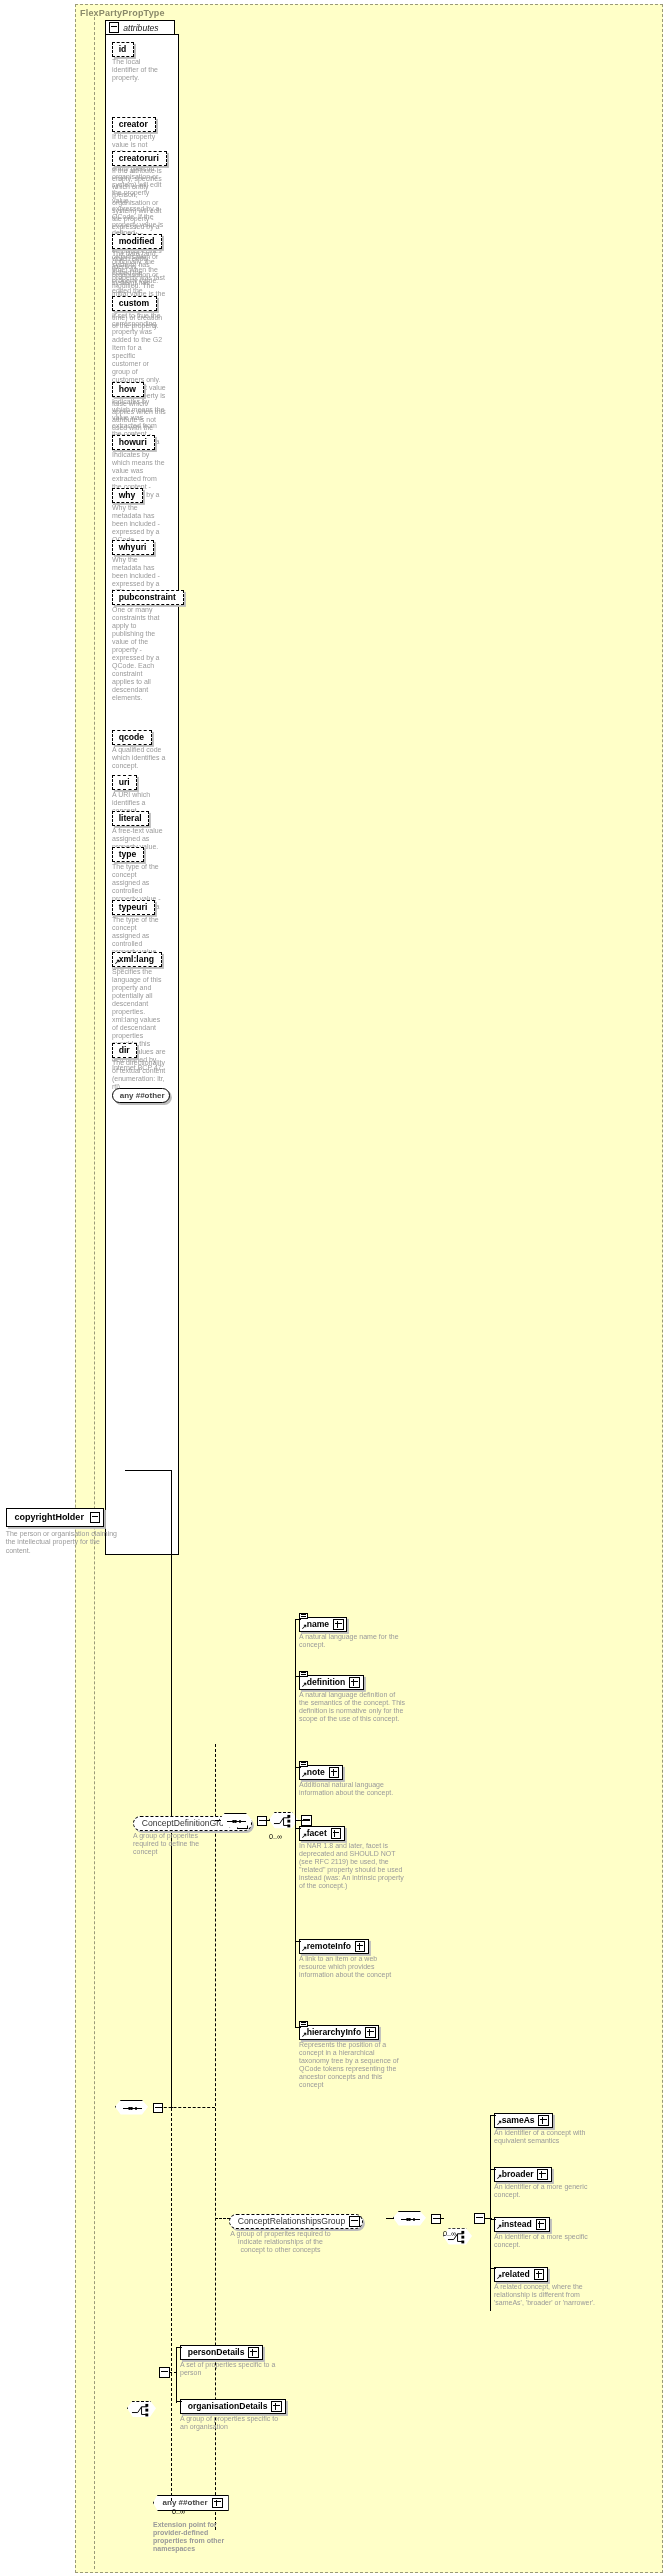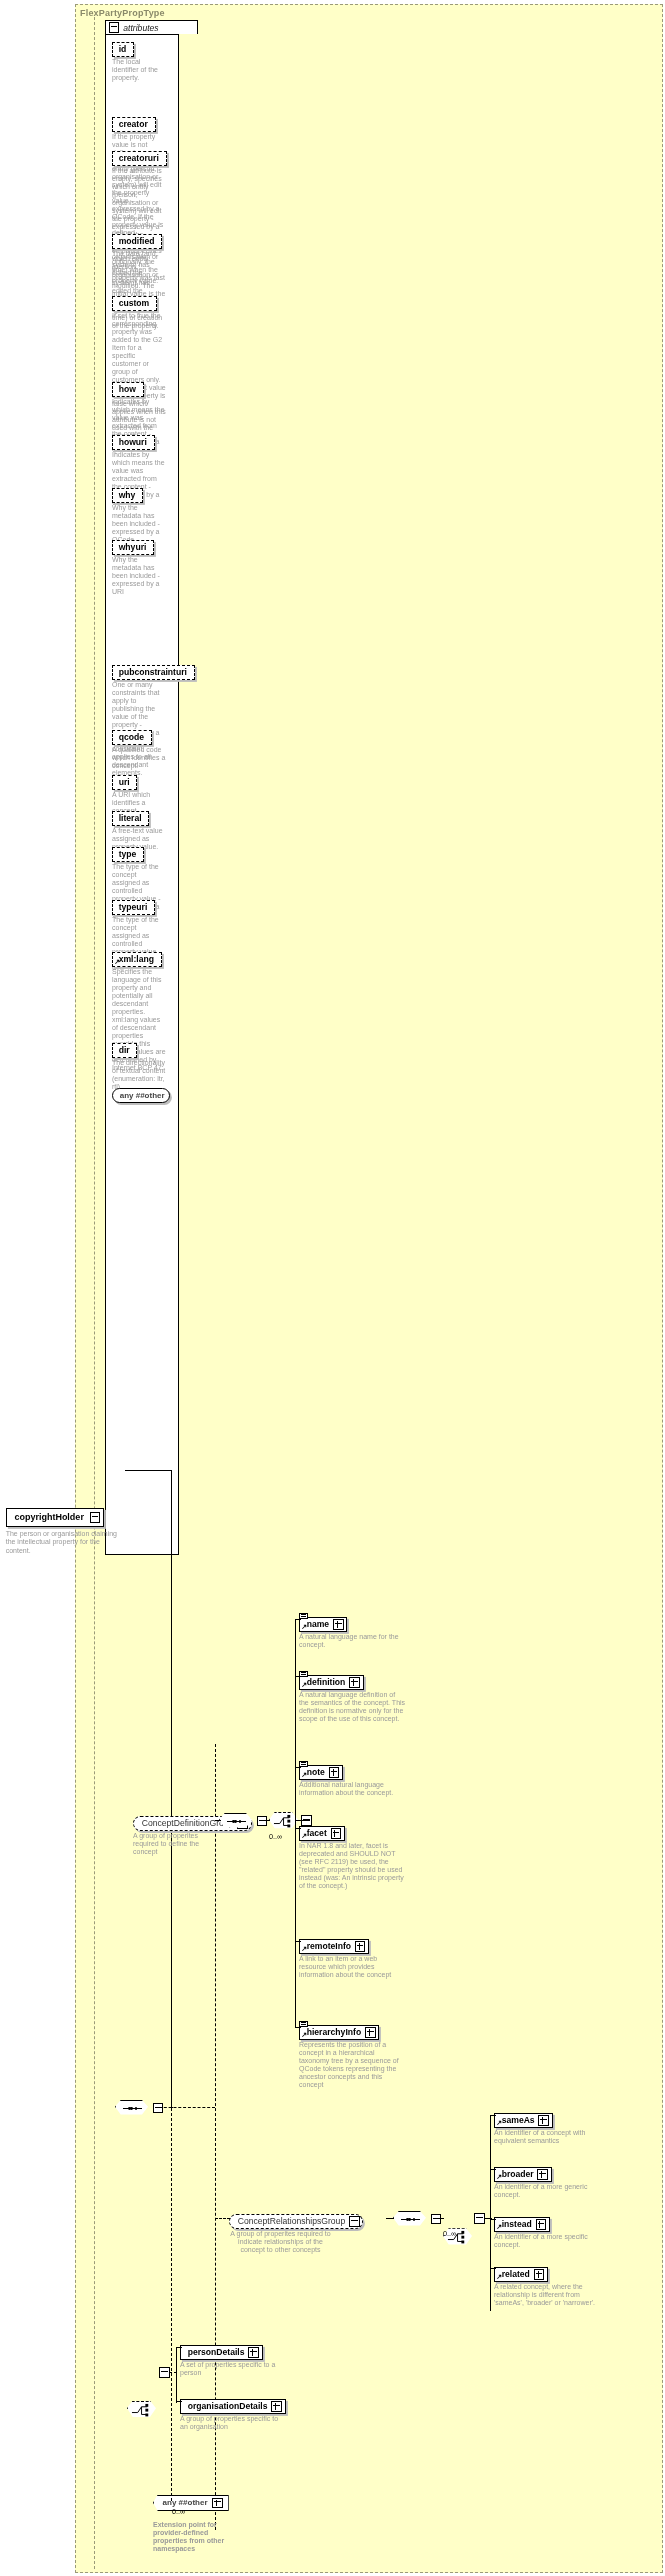--- a/index.html
+++ b/index.html
@@ -212,21 +212,21 @@
 </head>
 <body>
 
 <div class="canvas">
 
   <div class="typepanel" style="left:75px;top:3.8px;width:588px;height:2569px;"></div>
   <div class="typepanel-title" style="left:80px;top:7.7px;">FlexPartyPropType</div>
 
   <div class="typepanel" style="left:94px;top:17px;width:565px;height:2552px;border-left:1px dashed #9a9a78;border-top:none;border-right:none;border-bottom:none;background:transparent;"></div>
 
-  <div class="attr-tab" style="left:105px;top:20px;width:93px;">
+  <div class="attr-tab" style="left:105px;top:20px;width:70px;">
     <span class="pm"></span>
     <span class="lbl">attributes</span>
   </div>
   <div class="attrbox" style="left:105px;top:34px;width:74px;height:1521px;"></div>
 
   <div class="attrItem" style="left:112px;top:38px;">
     <div class="box">id</div>
     <div class="desc">The local identifier of the property.</div>
   </div>
 
@@ -263,25 +263,25 @@
   <div class="attrItem" style="left:112px;top:484px;">
     <div class="box">why</div>
     <div class="desc">Why the metadata has been included - expressed by a QCode</div>
   </div>
 
   <div class="attrItem" style="left:112px;top:536px;">
     <div class="box">whyuri</div>
     <div class="desc">Why the metadata has been included - expressed by a URI</div>
   </div>
 
-
-  <div class="attrItem" style="left:112px;top:661px;">
-    <div class="box">pubconstrainturi</div>
-    <div class="desc">One or many constraints that apply to publishing the value of the property - expressed by a URI. Each constraint applies to all descendant elements.</div>
-  </div>
+  <div class="attrItem" style="left:112px;top:586px;">
+    <div class="box">pubconstraint</div>
+    <div class="desc">One or many constraints that apply to publishing the value of the property - expressed by a QCode. Each constraint applies to all descendant elements.</div>
+  </div>
+
 
   <div class="attrItem" style="left:112px;top:696px;margin-top:30px;">
     <div class="box">qcode</div>
     <div class="desc">A qualified code which identifies a concept.</div>
   </div>
 
   <div class="attrItem" style="left:112px;top:771px;">
     <div class="box">uri</div>
     <div class="desc">A URI which identifies a concept.</div>
   </div>

